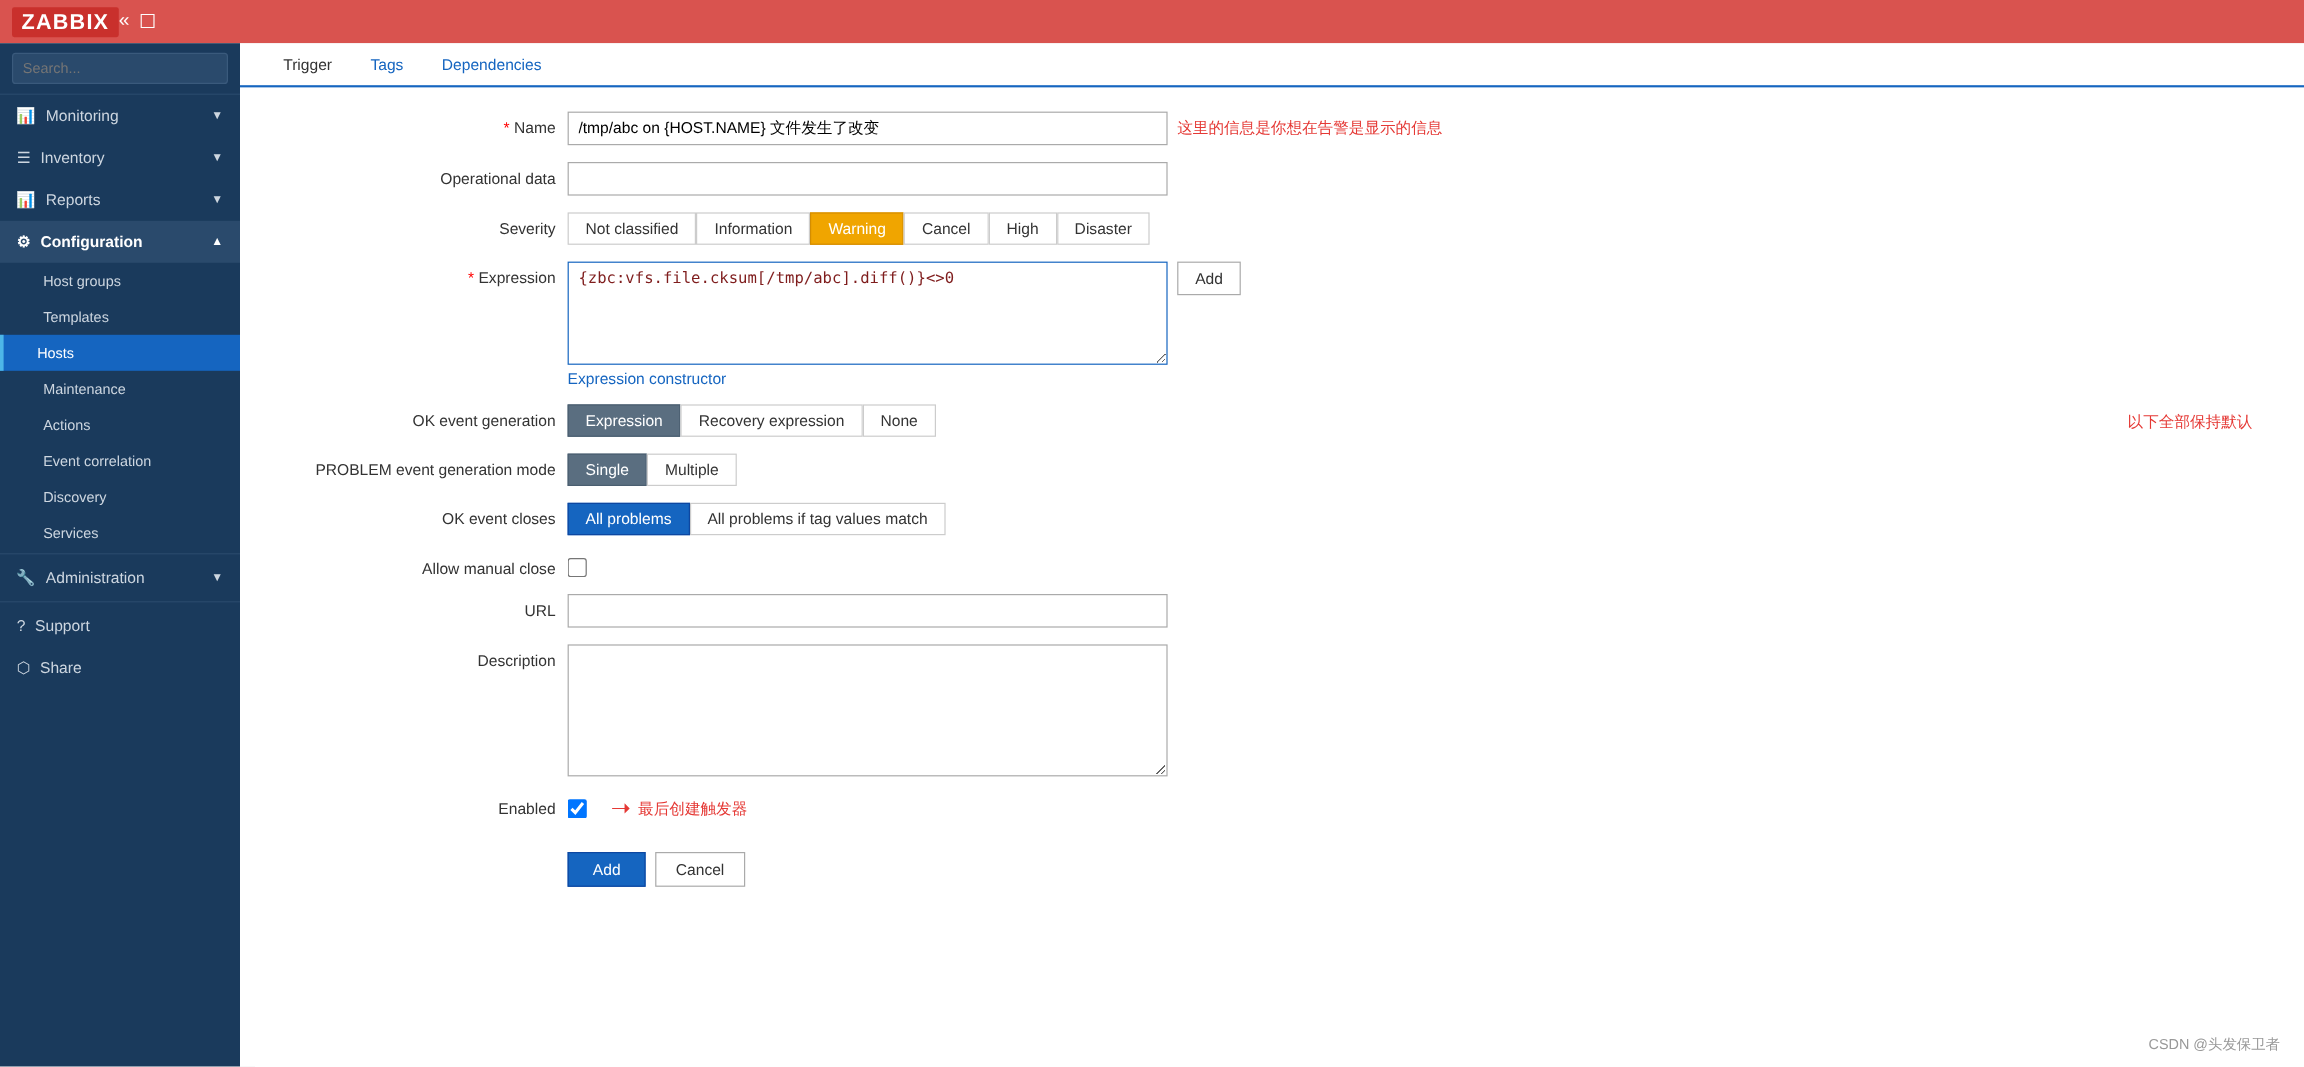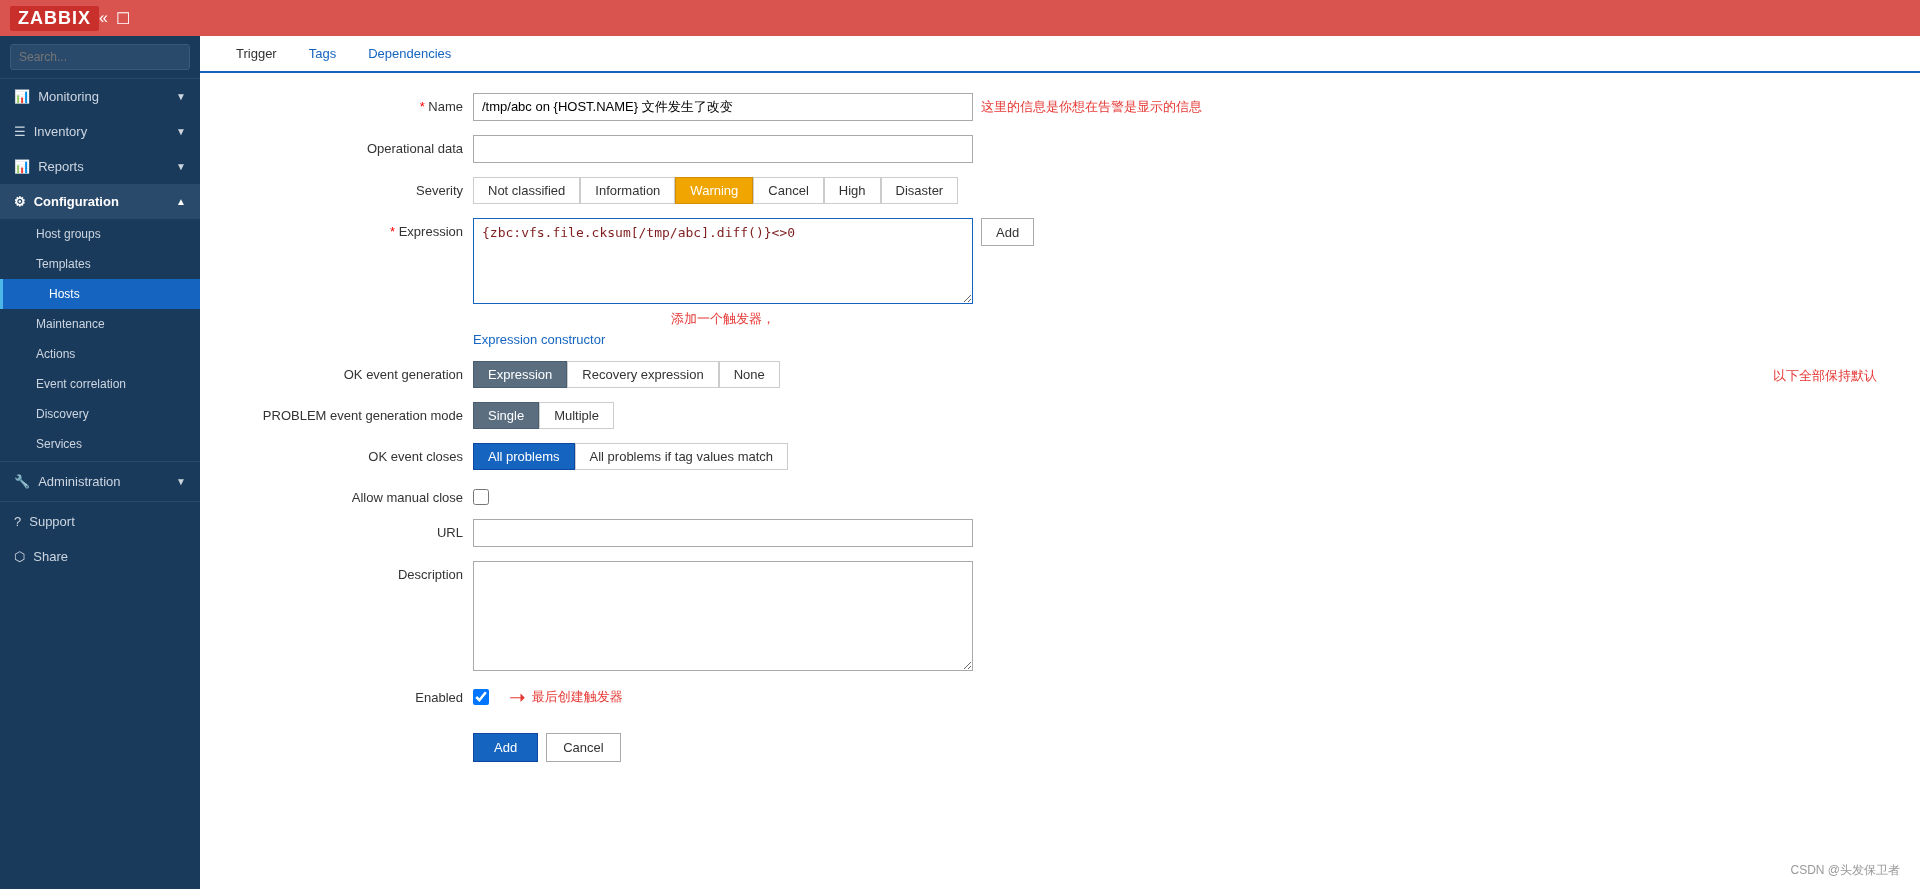--- a/index.html
+++ b/index.html
@@ -84,21 +84,21 @@
       padding: 8px 14px 8px 36px;
       cursor: pointer;
       color: #cdd6e0;
       font-size: 12px;
       display: block;
     }
     .sidebar-sub-item.active {
       background: #1565c0;
       color: white;
       border-left: 3px solid #4db6e8;
-      padding-left: 46px;
+      padding-left: 28px;
     }
     .sidebar-divider {
       border-top: 1px solid #2a4a6c;
       margin: 2px 0;
     }
 
     
     .main-content {
       flex: 1;
       background: #f5f5f5;
@@ -465,21 +465,20 @@
           </div>
         </div>
       </div>
 
       <div class="form-row">
         <div class="form-label required">Expression</div>
         <div class="form-control-wrap" style="flex-direction:column; gap:4px;">
           <div style="display:flex; align-items:flex-start; gap:8px;">
             <div class="expression-wrap">
               <textarea class="expression-textarea" style="">{zbc:vfs.file.cksum[/tmp/abc].diff()}&lt;&gt;0</textarea>
-              <div class="expression-helper-text">添加一个触发器，</div>
             </div>
             <button class="btn-expr-add">Add</button>
           </div>
           <a class="expr-constructor-link">Expression constructor</a>
         </div>
       </div>
 
       <div class="form-row" style="position:relative;">
         <div class="form-label">OK event generation</div>
         <div class="form-control-wrap">

